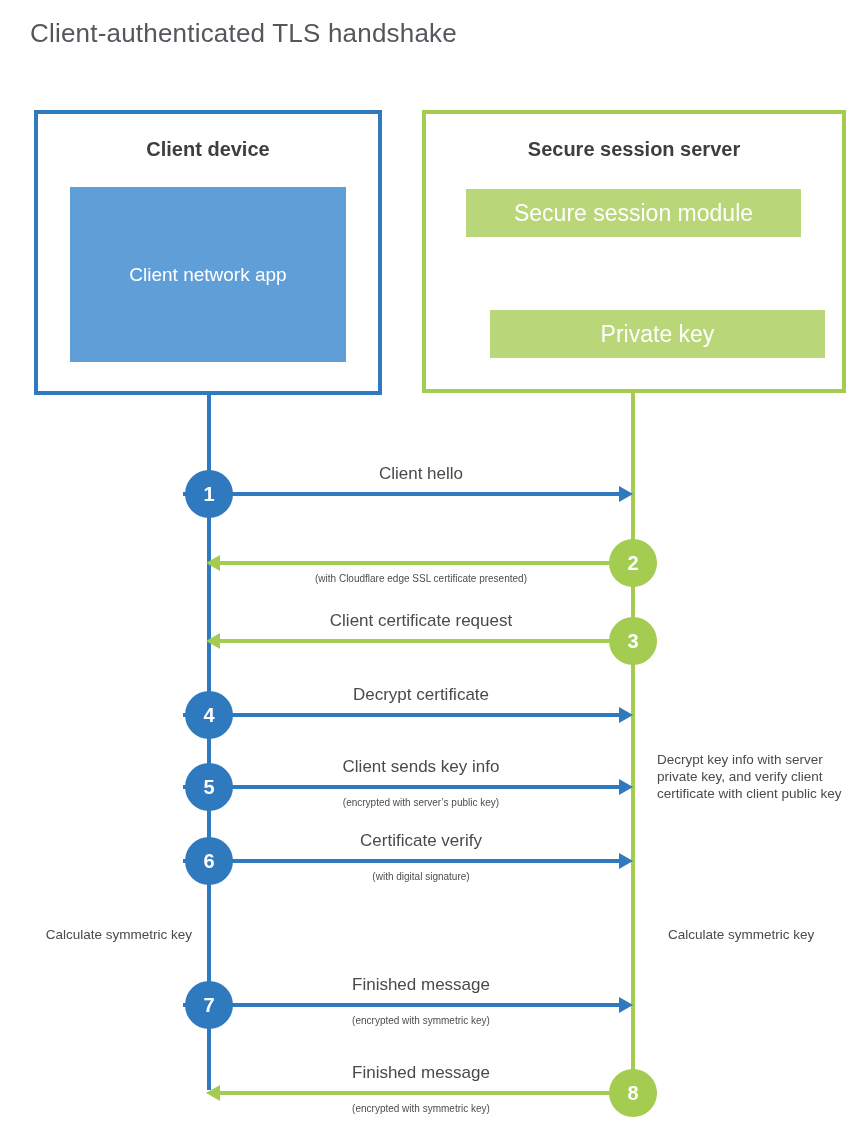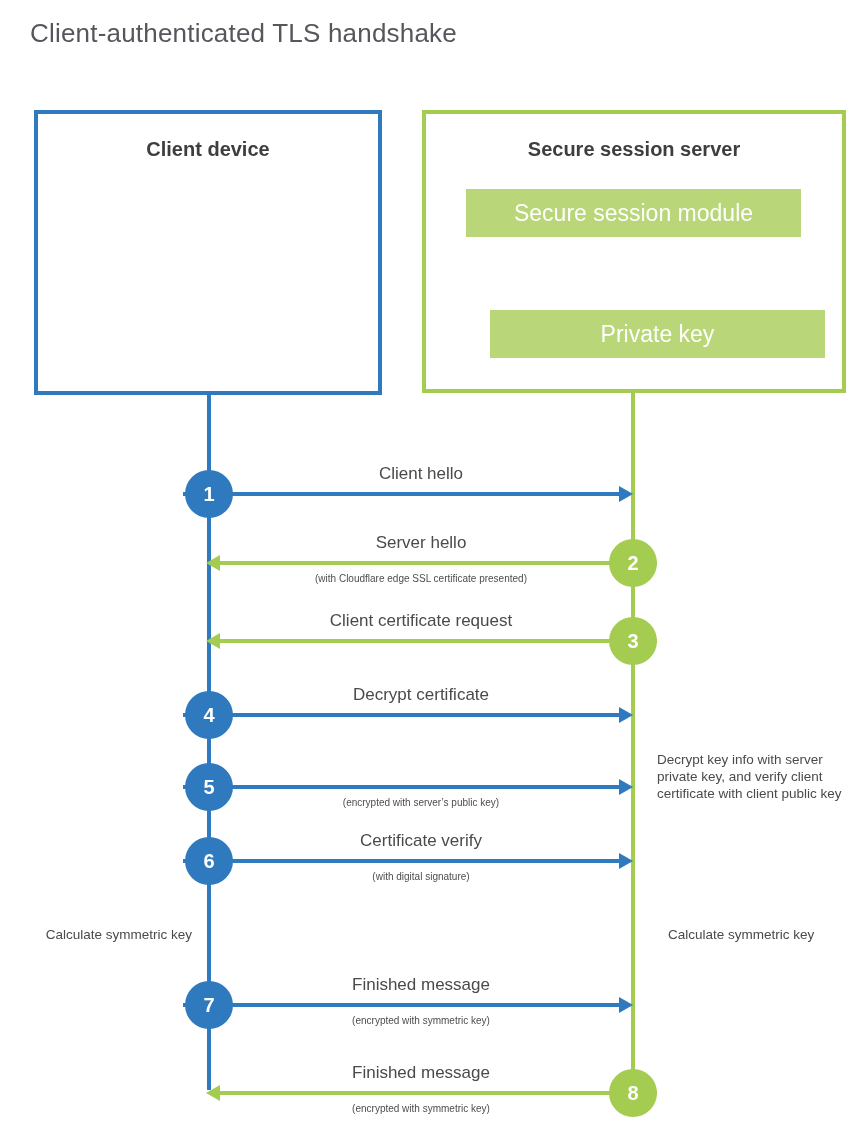--- a/index.html
+++ b/index.html
@@ -65,50 +65,53 @@
 </style>
 </head>
 <body>
 
 <div class="canvas">
 
   <div class="page-title">Client-authenticated TLS handshake</div>
 
   <div class="actor-box client-box"></div>
   <div class="actor-title client-title">Client device</div>
+  <div class="app-box">
+    <span>Client network app</span>
+  </div>
 
   <div class="actor-box server-box"></div>
   <div class="actor-title server-title">Secure session server</div>
   <div class="server-bar" style="top:189px;">Secure session module</div>
   <div class="server-bar" style="top:310px;margin-left:24px;">Private key</div>
 
   <div class="lifeline lifeline-client"></div>
   <div class="lifeline lifeline-server"></div>
 
   <div class="msg-label" style="top:464px;">Client hello</div>
   <div class="h-line h-blue" style="top:492px;"></div>
   <div class="arr-right" style="top:486px;"></div>
   <div class="step-circle circ-blue" style="top:470px;">1</div>
 
-  <div class="msg-label" style="top:533px;">Server hello</div>
   <div class="h-line h-green" style="top:561px;"></div>
   <div class="arr-left" style="top:555px;"></div>
   <div class="msg-sub" style="top:573px;">(with Cloudflare edge SSL certificate presented)</div>
   <div class="step-circle circ-green" style="top:539px;">2</div>
 
   <div class="msg-label" style="top:611px;">Client certificate request</div>
   <div class="h-line h-green" style="top:639px;"></div>
   <div class="arr-left" style="top:633px;"></div>
   <div class="step-circle circ-green" style="top:617px;">3</div>
 
   <div class="msg-label" style="top:685px;">Decrypt certificate</div>
   <div class="h-line h-blue" style="top:713px;"></div>
   <div class="arr-right" style="top:707px;"></div>
   <div class="step-circle circ-blue" style="top:691px;">4</div>
 
+  <div class="msg-label" style="top:757px;">Client sends key info</div>
   <div class="h-line h-blue" style="top:785px;"></div>
   <div class="arr-right" style="top:779px;"></div>
   <div class="msg-sub" style="top:797px;">(encrypted with server’s public key)</div>
   <div class="step-circle circ-blue" style="top:763px;">5</div>
 
   <div class="msg-label" style="top:831px;">Certificate verify</div>
   <div class="h-line h-blue" style="top:859px;"></div>
   <div class="arr-right" style="top:853px;"></div>
   <div class="msg-sub" style="top:871px;">(with digital signature)</div>
   <div class="step-circle circ-blue" style="top:837px;">6</div>

